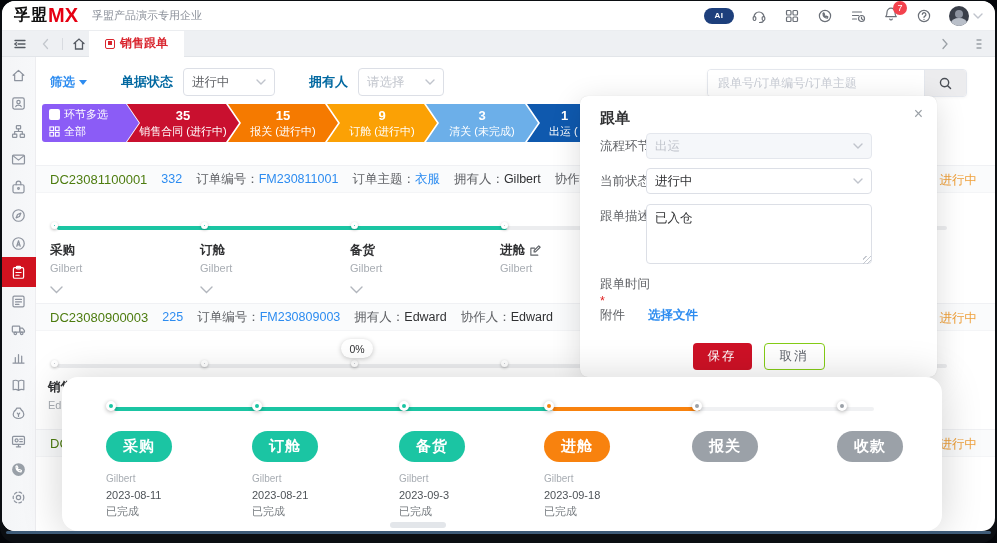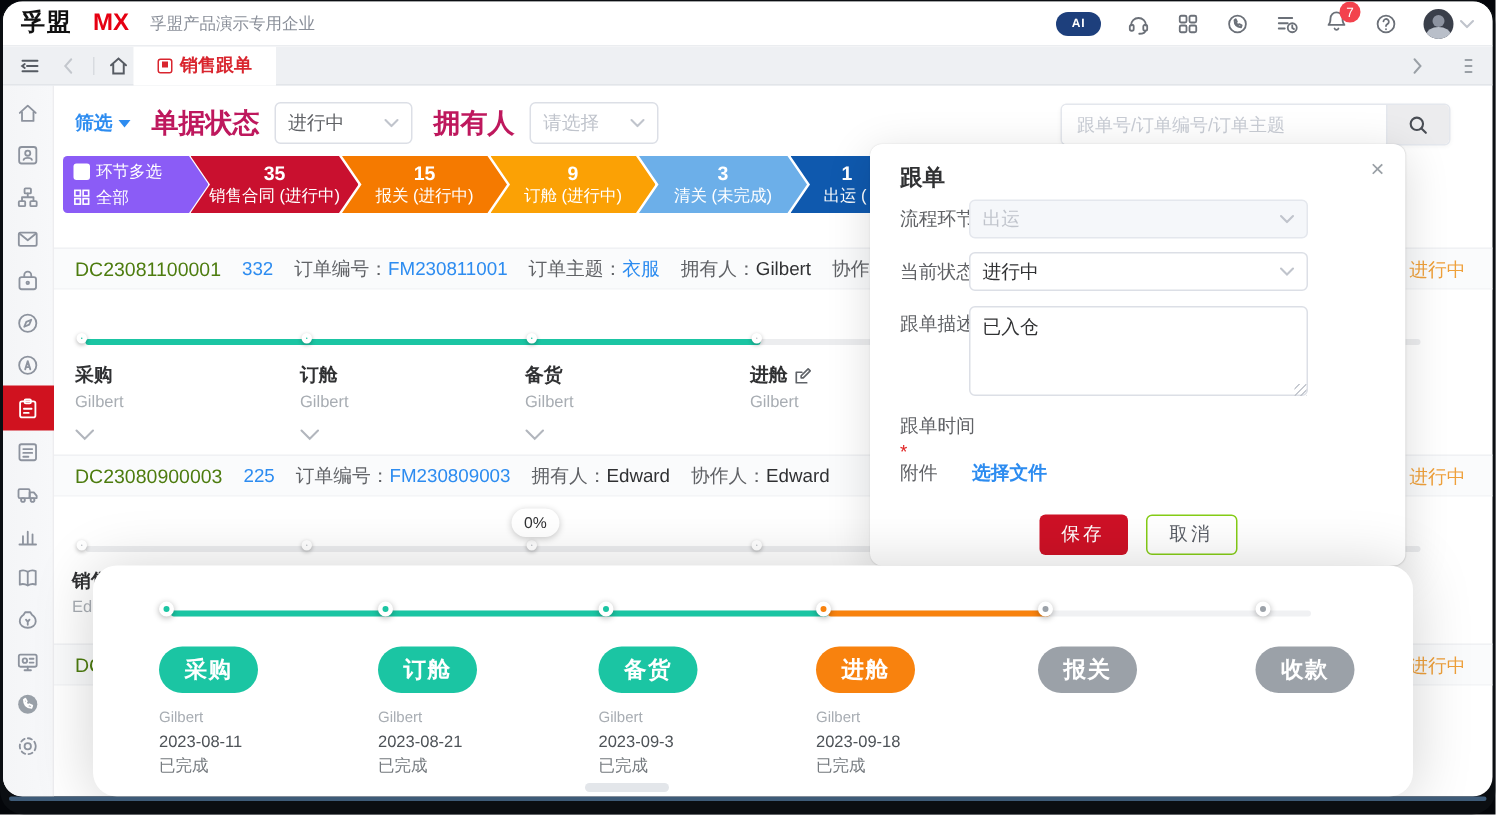--- a/index.html
+++ b/index.html
@@ -6,21 +6,21 @@
 html,body{width:997px;height:543px}
 body{background:#04060a;font-family:"Liberation Sans","DejaVu Sans",sans-serif}
 .frame{position:relative;width:997px;height:543px;background:#0b0e12;border-radius:16px;overflow:hidden}
 .app{position:absolute;left:2px;top:1px;width:993px;height:530px;background:#fff;border-radius:13px;overflow:hidden;font-size:12px;color:#333}
 .steel{position:absolute;left:6px;right:6px;top:531px;height:3px;background:#3e5b78;border-radius:2px}
 .abs{position:absolute}
 .flex{display:flex;align-items:center}
 
 .hdr{position:absolute;left:0;top:0;right:0;height:30px;border-bottom:1px solid #ebedf0;display:flex;align-items:center;padding:0 12px;background:#fff;z-index:5}
 .logo1{font-size:16px;font-weight:800;color:#111;letter-spacing:1px}
-.logo2{font-size:16px;font-weight:900;color:#e60012;margin-left:14px}
+.logo2{font-size:20px;font-weight:900;color:#e60012;margin-left:0}
 .company{font-size:11px;color:#8a8f99;margin-left:14px}
 .hdr-icons{margin-left:auto;display:flex;align-items:center;gap:17px}
 .aipill{width:30px;height:16px;border-radius:8px;background:#1d3f7c;color:#fff;font-size:8px;font-weight:bold;display:flex;align-items:center;justify-content:center;letter-spacing:.5px}
 .hic{width:16px;height:16px;stroke:#6b7078;fill:none;stroke-width:1.2;stroke-linecap:round;stroke-linejoin:round}
 .bellwrap{position:relative}
 .badge{position:absolute;top:-5px;right:-8px;min-width:14px;height:14px;border-radius:7px;background:#f3424d;color:#fff;font-size:9px;display:flex;align-items:center;justify-content:center;padding:0 3px}
 .avatar{width:20px;height:20px;border-radius:50%;background:#3a3f4a;overflow:hidden;position:relative}
 .avatar::before{content:"";position:absolute;left:6px;top:4px;width:8px;height:8px;border-radius:50%;background:#8d93a0}
 .avatar::after{content:"";position:absolute;left:2px;top:12px;width:16px;height:10px;border-radius:50%;background:#b9bfc9}
 
@@ -32,21 +32,21 @@
 
 .side{position:absolute;left:0;top:56px;bottom:0;width:34px;background:linear-gradient(90deg,#f4f5f7,#f7f8fa);border-right:1px solid #ededf0;z-index:3;display:flex;flex-direction:column;align-items:center;padding-top:4px}
 .sit{width:34px;height:28px;display:flex;align-items:center;justify-content:center;flex:0 0 auto}
 .sit.active{background:#d0121f;height:30px}
 .sic{width:17px;height:17px;stroke:#8d939e;fill:none;stroke-width:1.15;stroke-linecap:round;stroke-linejoin:round}
 .sit.active .sic{stroke:#fff}
 
 .fbar{position:absolute;left:34px;top:60px;right:0;height:42px;display:flex;align-items:center;padding-left:14px;gap:10px;z-index:2}
 .blue-t{color:#2d8cf0;font-weight:bold;font-size:12.5px;display:flex;align-items:center;gap:4px}
 .caret{width:0;height:0;border-left:4px solid transparent;border-right:4px solid transparent;border-top:5px solid #2d8cf0}
-.flabel{font-size:18px;color:#be185d;font-weight:600;margin-left:4px}
+.flabel{font-size:13px;color:#0369a1;font-weight:600;margin-left:24px}
 .sel{height:28px;border:1px solid #dcdfe6;border-radius:4px;background:#fff;display:flex;align-items:center;justify-content:space-between;padding:0 8px;font-size:12.5px;color:#606266}
 .sel .ph{color:#c0c4cc}
 .chev{width:10px;height:6px;stroke:#c0c4cc;fill:none;stroke-width:1.4;stroke-linecap:round}
 .srch{position:absolute;right:28px;top:68px;width:260px;height:28px;border:1px solid #e4e7ed;border-radius:4px;background:#fff;display:flex;overflow:hidden;box-shadow:0 1px 3px rgba(0,0,0,.04)}
 .srch input{flex:1;border:0;outline:none;padding:0 10px;font-size:12px;color:#333;font-family:inherit}
 .srch input::placeholder{color:#c8ccd4}
 .srch-btn{width:42px;background:#ececee;border-left:1px solid #e4e7ed;display:flex;align-items:center;justify-content:center}
 
 .fun{position:absolute;top:103px;height:38px;color:#fff;display:flex;flex-direction:column;justify-content:center;z-index:1}
 .fun-cnt{font-size:13px;font-weight:700;text-align:center;line-height:16px}

